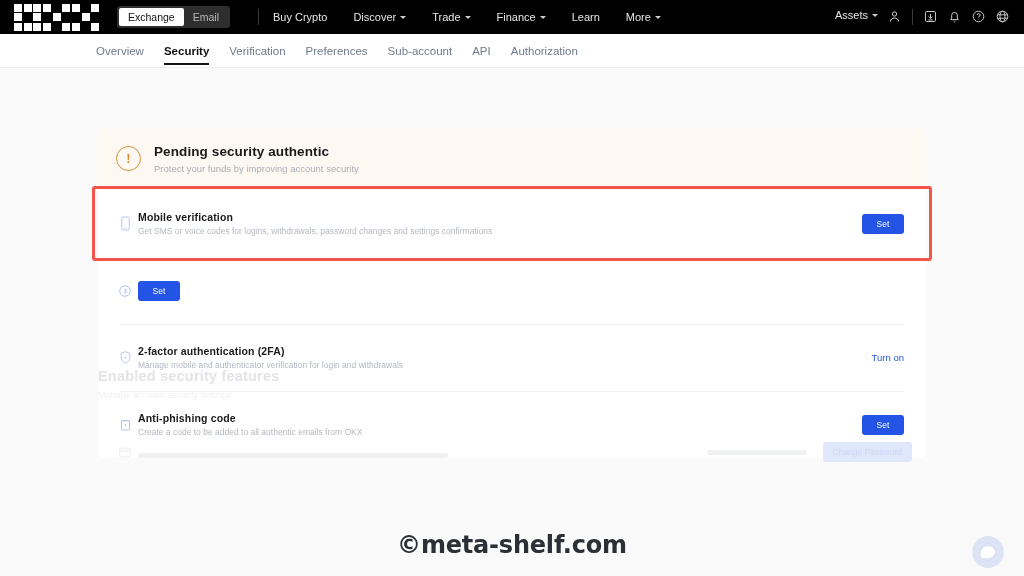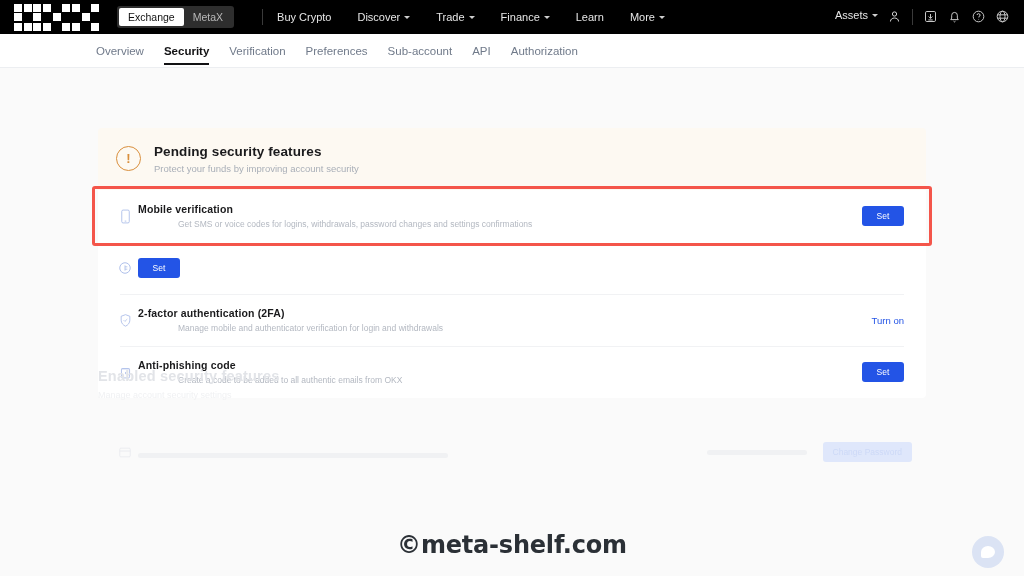--- a/index.html
+++ b/index.html
@@ -83,30 +83,30 @@
     margin-top:2px;
   }
   .warn-circle span { color:#d98f3d; font-size:13px; font-weight:bold; line-height:1; }
   .banner-title { font-size:13.5px; font-weight:bold; color:#1a1a1c; letter-spacing:.1px; }
   .banner-sub { font-size:9.5px; color:#a9afb8; margin-top:4px; }
 
   
   .card { background:#ffffff; border-radius:0 0 4px 4px; }
   .row {
     display:flex; align-items:center; padding:0 22px 0 14px;
-    height:52px; position:relative;
+    height:67px; position:relative;
   }
   .row + .row::before {
     content:""; position:absolute; left:22px; right:22px; top:0;
     height:1px; background:#f1f2f4;
   }
   .row-icon { width:26px; flex:none; display:flex; align-items:center; justify-content:center; }
   .row-text { flex:1; }
   .row-title { font-size:10.5px; color:#1a1a1c; font-weight:bold; letter-spacing:.15px; }
-  .row-desc { font-size:8.5px; color:#b3b8c1; margin-top:3.5px;margin-left:40px; }
+  .row-desc { font-size:8.5px; color:#b3b8c1; margin-top:3.5px; }
 
   .btn-set {
     background:#2354e6; color:#ffffff; font-size:8.5px;
     border-radius:3px; padding:5px 0; width:42px; text-align:center;
     cursor:pointer; border:none; font-family:inherit;
   }
   .link-blue { color:#2354e6; font-size:9.5px; cursor:pointer; }
 
   
   .hl-box {
@@ -185,21 +185,21 @@
         <i></i>
         <i class="off"></i>
       <i></i>
         <i class="off"></i>
         <i></i>
     </div>
   </div>
 
   <div class="seg">
     <div class="seg-btn active">Exchange</div>
-    <div class="seg-btn">MetaX</div>
+    <div class="seg-btn">Email</div>
   </div>
 
   <div class="divider-v"></div>
 
   <div class="nav">
     <div class="nav-item">
       <span>Buy Crypto</span>
     </div>
     <div class="nav-item">
       <span>Discover</span>
@@ -277,21 +277,21 @@
 
 <div class="page">
 
   <div class="content">
 
     <div class="banner">
       <div class="warn-circle">
           <span>!</span>
         </div>
       <div>
-        <div class="banner-title">Pending security features</div>
+        <div class="banner-title">Pending security authentic</div>
         <div class="banner-sub">Protect your funds by improving account security</div>
       </div>
     </div>
 
     <div class="card">
 
       <div class="row-wrap">
         <div class="row">
           <div class="row-icon">
             <svg width="13" height="15" viewBox="0 0 24 28" fill="none" stroke="#a9bbe8" stroke-width="1.6">

